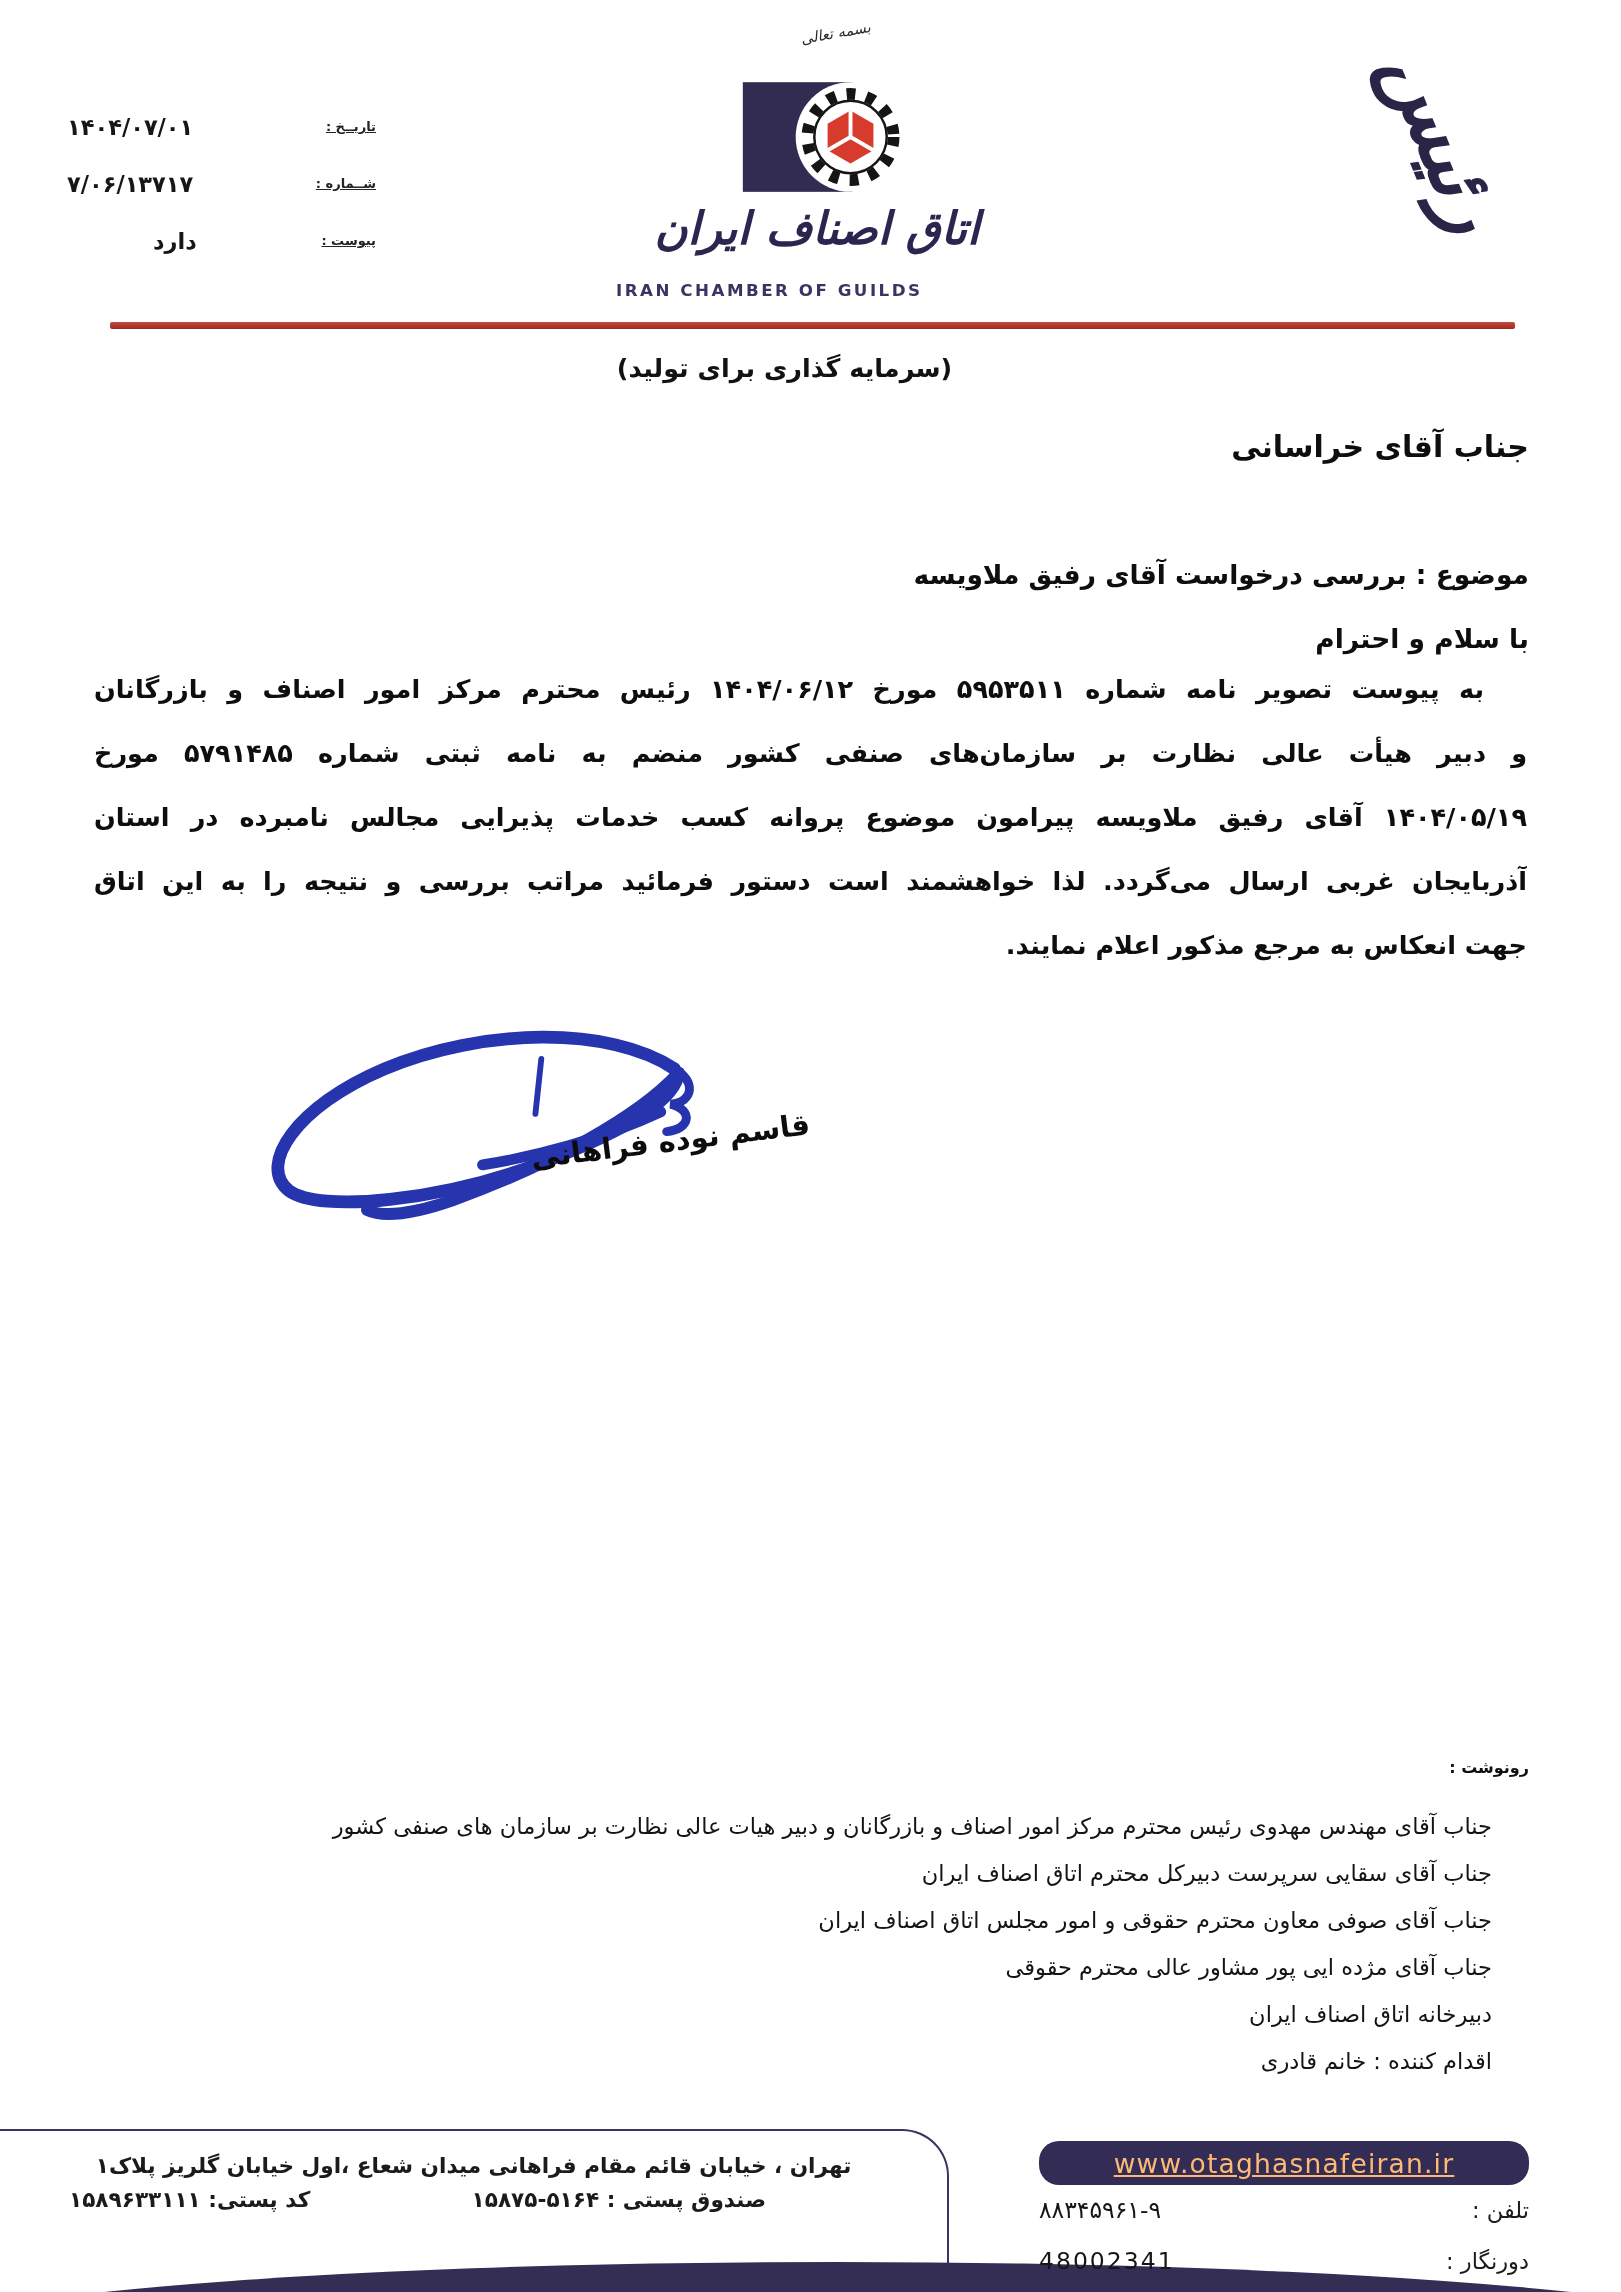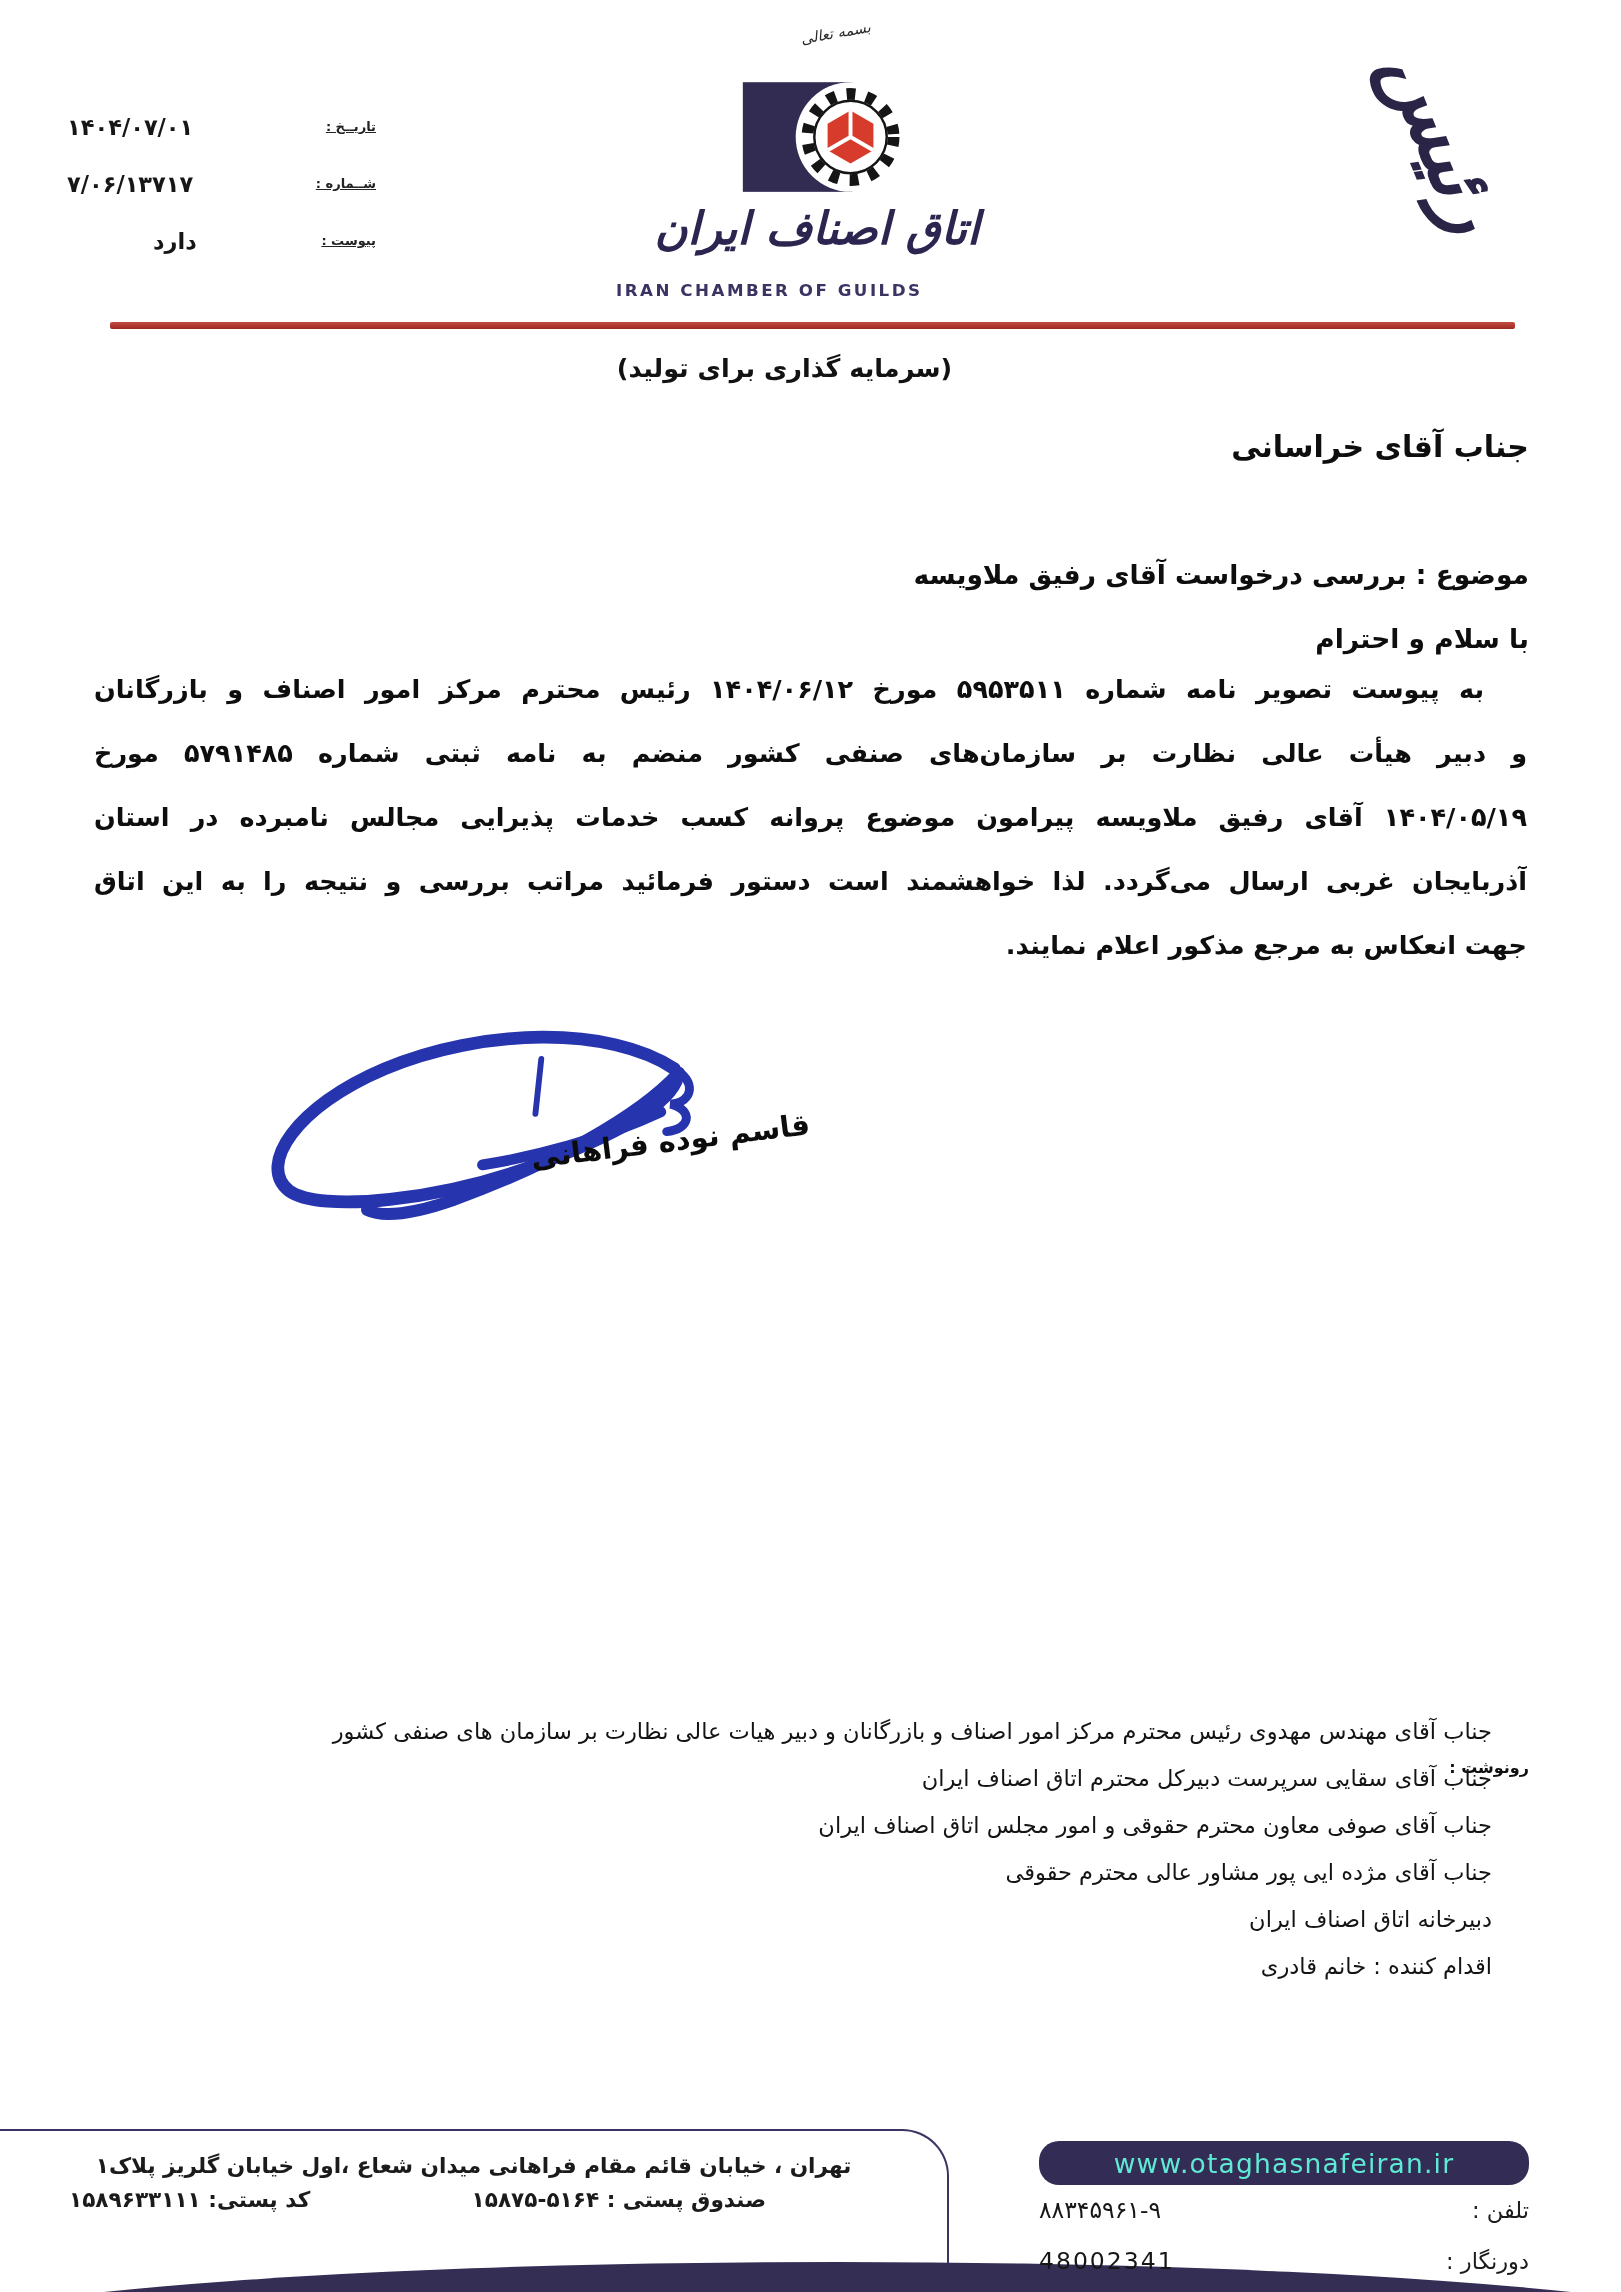--- a/index.html
+++ b/index.html
@@ -41,32 +41,32 @@
     text-align:justify; text-align-last:justify; -moz-text-align-last:justify; overflow:hidden; }
   .bl.l0 { padding-right:43px; }
   .bl.l4 { text-align:right; text-align-last:right; -moz-text-align-last:right; }
   
   .sig { position:absolute; left:218px; top:1008px; width:529px; height:250px; }
   .sig svg { position:absolute; left:0; top:0; }
   .sig-name { position:absolute; left:312px; top:116px; font-size:29px; font-weight:600;
     color:#0c0c0c; direction:rtl; white-space:nowrap; transform:rotate(-7deg); }
   
   .cc-head { position:absolute; right:92px; top:1758px; direction:rtl; font-size:16px; font-weight:700; color:#101010; }
-  .cc-list { position:absolute; right:129px; top:1708px; direction:rtl; text-align:right; }
+  .cc-list { position:absolute; right:129px; top:1803px; direction:rtl; text-align:right; }
   .cc-item { font-size:22.5px; line-height:47px; font-weight:400; color:#141414; white-space:nowrap; }
   
   .f-box { position:absolute; left:0; top:2129px; width:947px; height:164px; z-index:1;
     border-top:2.9px solid #3a3462; border-right:2.9px solid #3a3462; border-top-right-radius:47px; }
   .f-addr { margin-top:21.6px; padding:0 32px; text-align:center; direction:rtl;
     font-size:21.6px; font-weight:700; color:#1b1b1b; white-space:nowrap; }
   .f-line2 { margin-top:9.8px; padding:0 181px 0 69px; display:flex; justify-content:space-between;
     direction:rtl; font-size:21.6px; font-weight:700; color:#1b1b1b; }
   .web-pill { position:absolute; left:1039px; top:2141px; width:490px; height:44px; z-index:3;
     background:#332c55; border-radius:20px; display:flex; align-items:center; justify-content:center;
-    color:#5eead4; font-size:26.5px; letter-spacing:1.2px; }
+    color:#fdba74; font-size:26.5px; letter-spacing:1.2px;text-decoration:underline; }
   .frow { position:absolute; left:1039px; width:490px; display:flex; justify-content:space-between;
     align-items:center; direction:rtl; z-index:3; }
   .frow.phone { top:2196px; }
   .frow.fax   { top:2247px; }
   .frow .flabel { font-size:22.5px; color:#1c1c1c; }
   .frow .fnum { font-size:23.5px; letter-spacing:2px; color:#161616; }
   .dome { position:absolute; left:-118px; top:2262px; width:1911px; height:167px;
     background:#342e55; border-radius:50%; z-index:2; }
 </style>
 </head>

